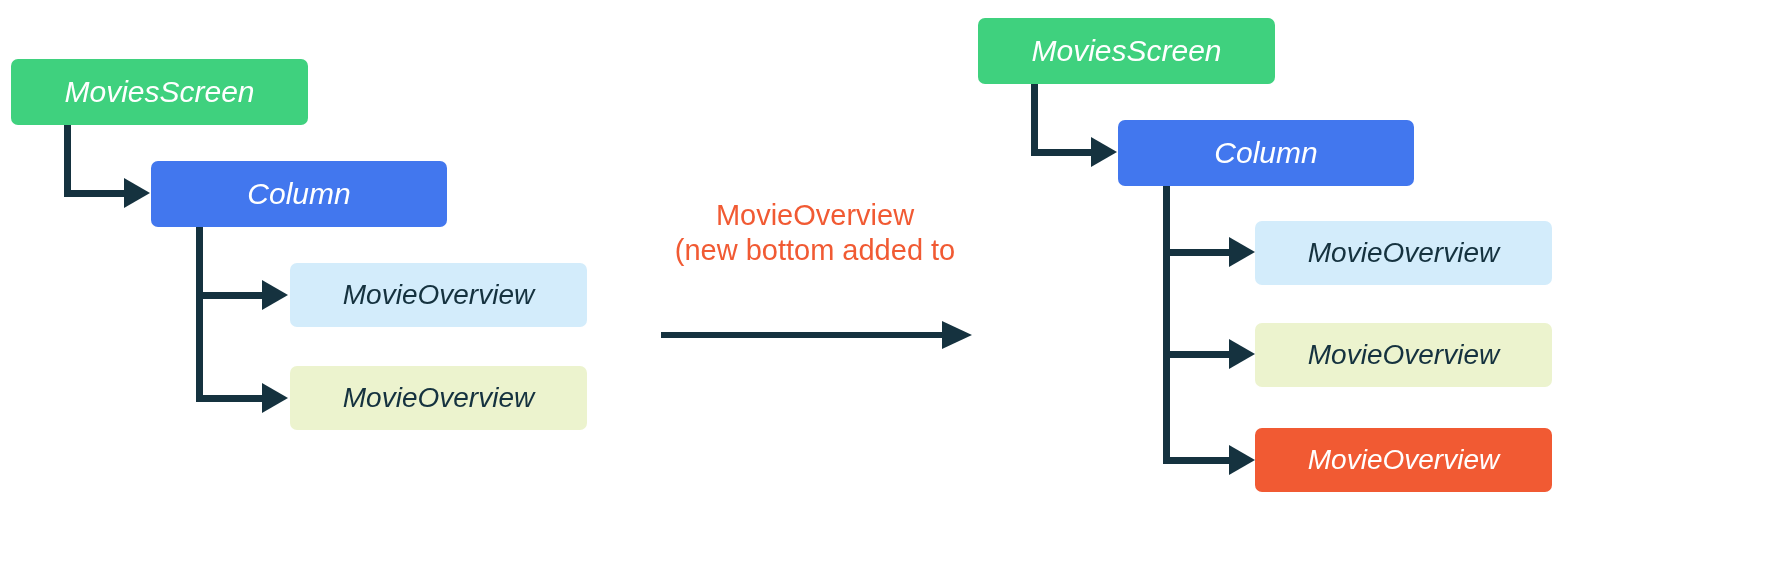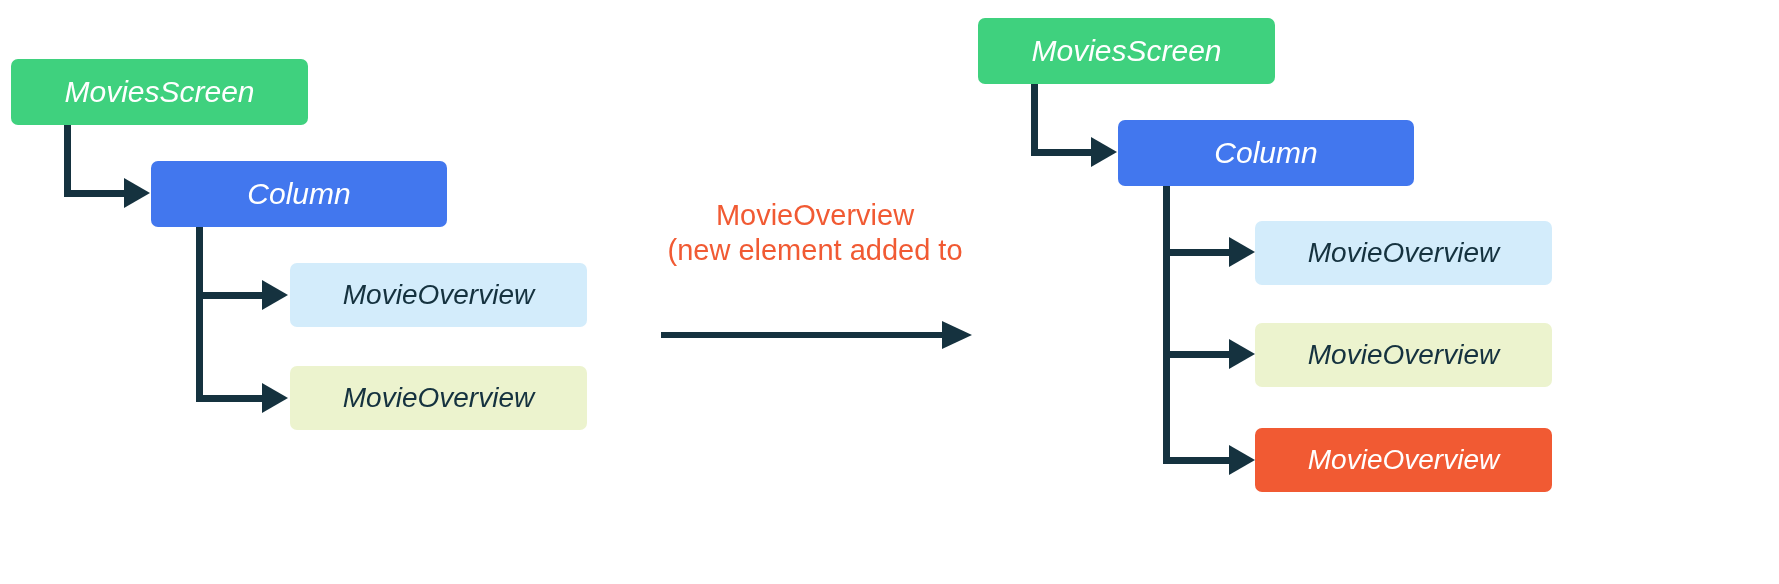--- a/index.html
+++ b/index.html
@@ -117,21 +117,21 @@
     <div class="node n-lgreen" style="left:290px; top:366px; width:297px; height:64px; font-size:28px;">
       <span class="node-label">MovieOverview</span>
     </div>
 
   </div>
 
   <div>
 
     <div class="caption" style="left:655px; top:198px; width:320px;">
       <span>MovieOverview</span>
-      <span>(new element added to</span>
+      <span>(new bottom added to</span>
     </div>
 
     <div class="big-arrow-line" style="left:661px; top:332px; width:285px;"></div>
     <div class="big-arrow-head" style="left:942px; top:321px;"></div>
 
   </div>
 
   <div>
 
     <div class="node n-screen" style="left:978px; top:18px; width:297px; height:66px; font-size:30px;">

